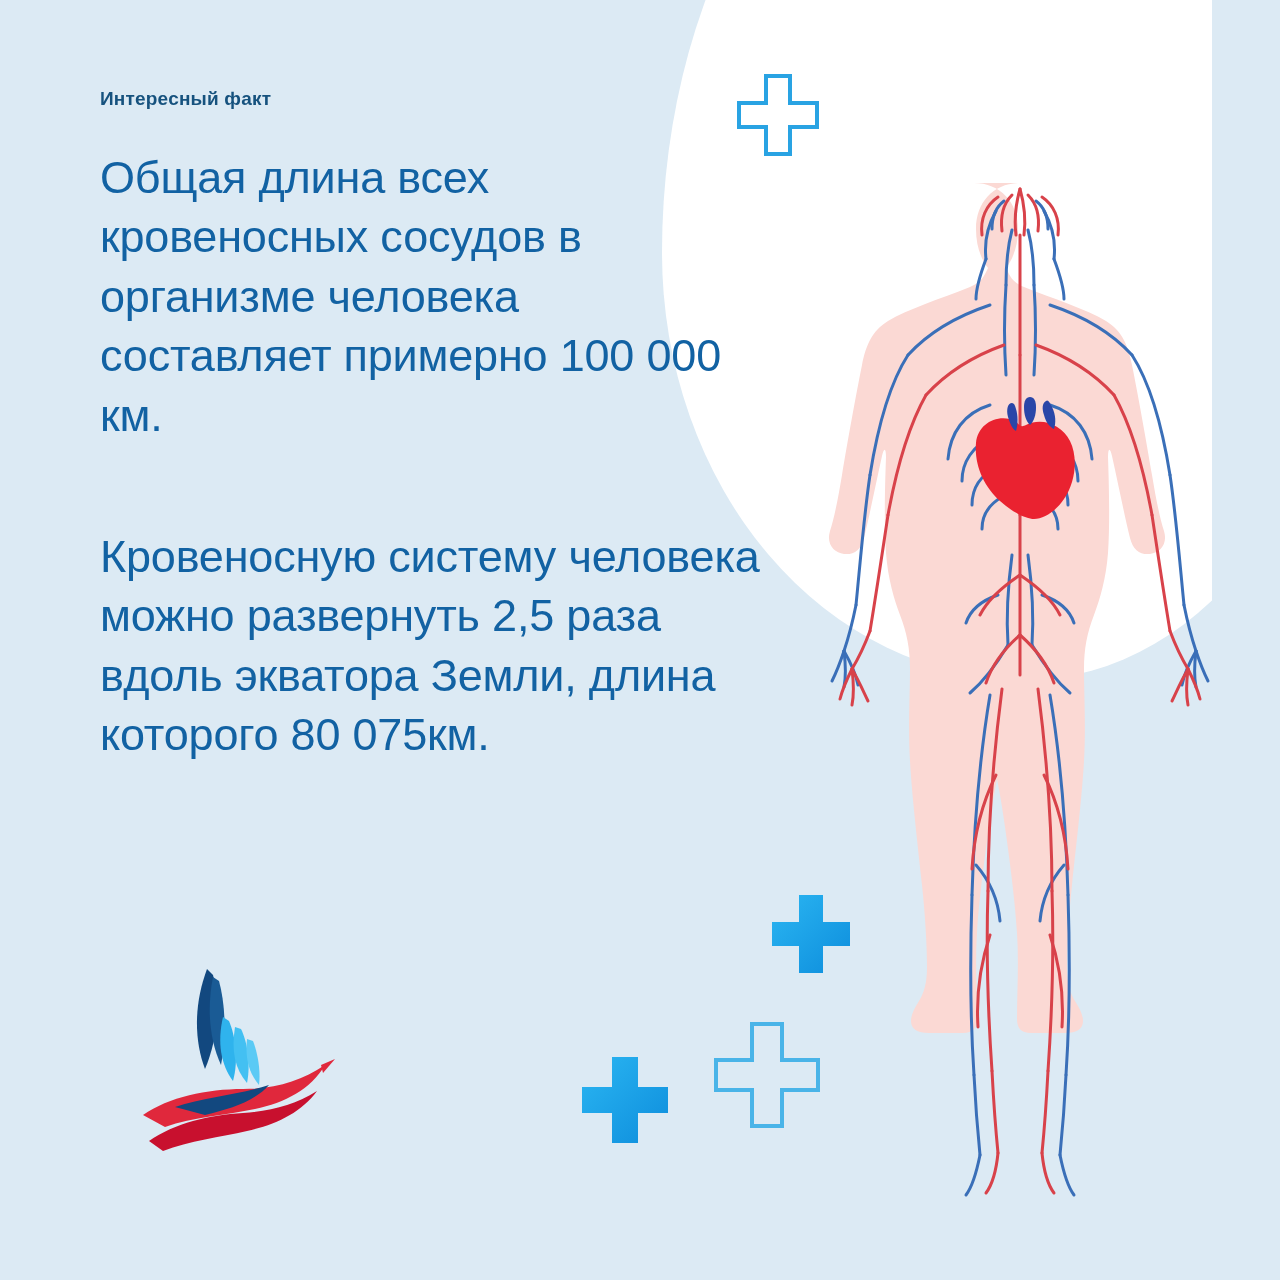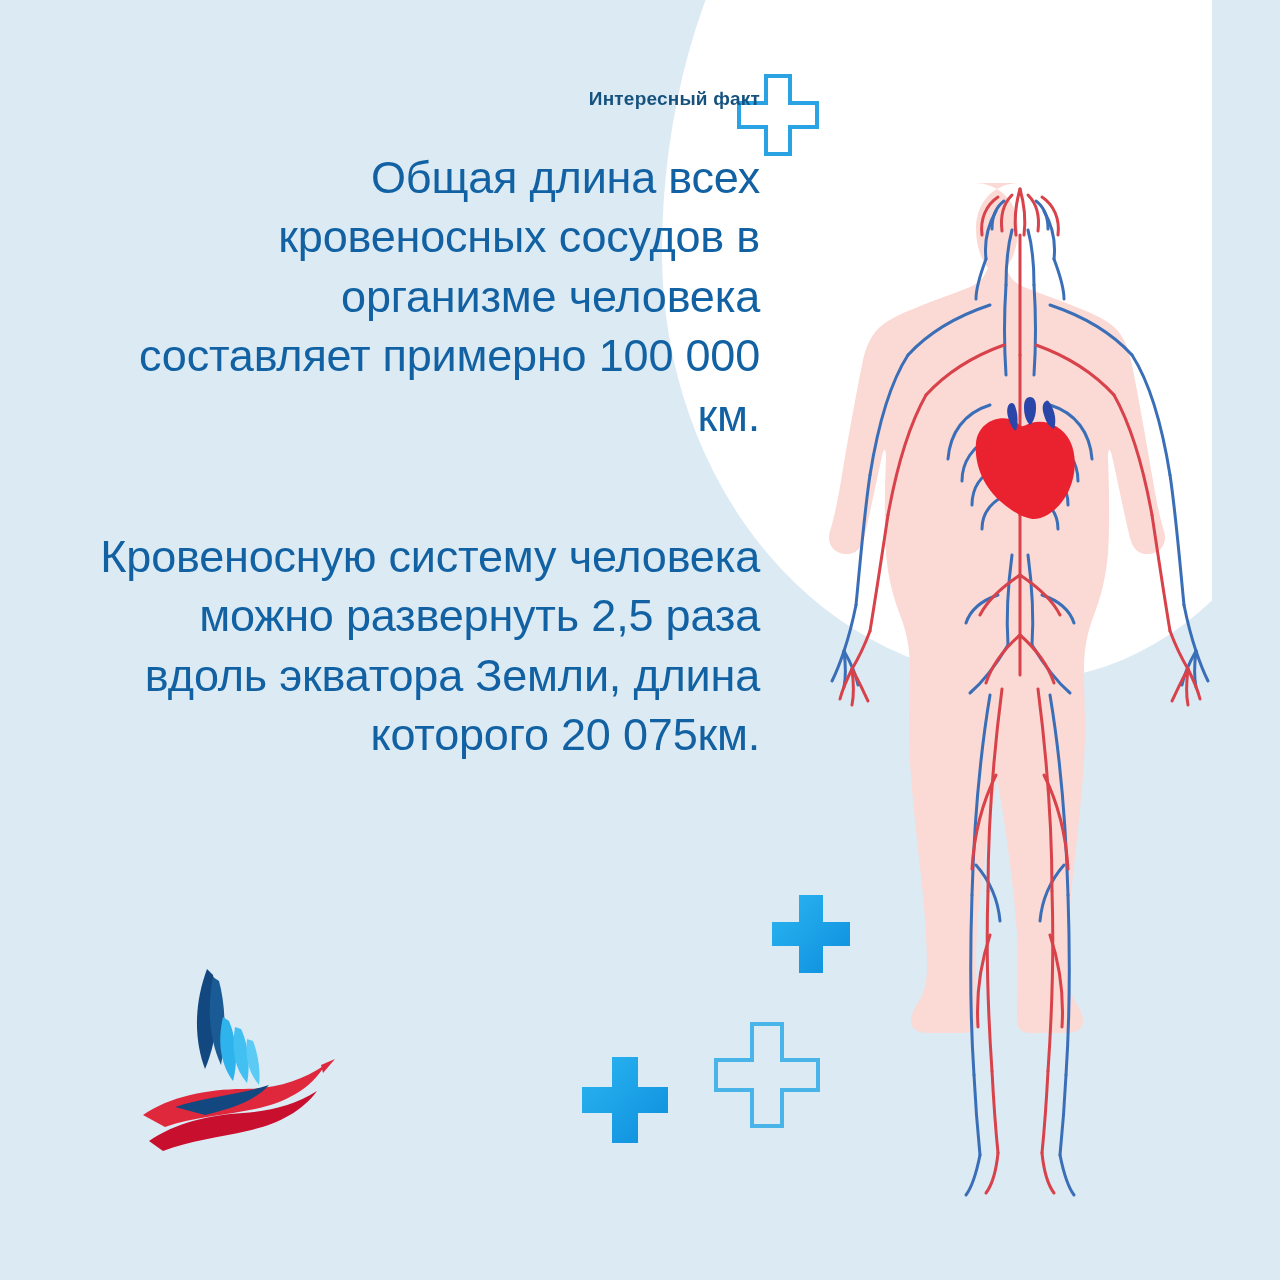--- a/index.html
+++ b/index.html
@@ -12,21 +12,20 @@
     overflow: hidden;
     background: #dceaf4;
     font-family: "Liberation Sans", sans-serif;
   }
   #poster {
     position: relative;
     width: 1212px;
     height: 1280px;
     background: #dceaf4;
     overflow: hidden;
-    text-align: right;
   }
 
   
   .blob {
     position: absolute;
     right: -150px;
     top: -270px;
     width: 700px;
     height: 950px;
     background: #ffffff;
@@ -124,21 +123,21 @@
 
   <div class="cross-outline" style="left:712px; top:1020px;">
     <svg width="110" height="110" viewBox="0 0 110 110">
       <path d="M40 4 H70 V40 H106 V70 H70 V106 H40 V70 H4 V40 H40 Z" fill="none" stroke="#49b4e8" stroke-width="4"></path>
     </svg>
   </div>
 
   <div class="content">
     <p class="kicker">Интересный факт</p>
     <p class="headline">Общая длина всех кровеносных сосудов в организме человека составляет примерно 100 000 км.</p>
-    <p class="headline second">Кровеносную систему человека можно развернуть 2,5 раза вдоль экватора Земли, длина которого 20 075км.</p>
+    <p class="headline second">Кровеносную систему человека можно развернуть 2,5 раза вдоль экватора Земли, длина которого 80 075км.</p>
   </div>
 
   <div class="logo">
     <svg width="200" height="190" viewBox="0 0 200 190">
 
       <path d="M72 4 C60 36 58 72 70 104 C82 76 86 40 78 10 Z" fill="#12487f"></path>
       <path d="M78 12 C72 42 74 74 86 100 C92 70 90 38 84 16 Z" fill="#1a5b95"></path>
 
       <path d="M88 52 C82 78 86 100 98 116 C104 94 100 70 94 56 Z" fill="#2fb3ed"></path>
       <path d="M100 62 C96 86 100 104 112 118 C116 98 112 76 106 64 Z" fill="#43c0f2"></path>

